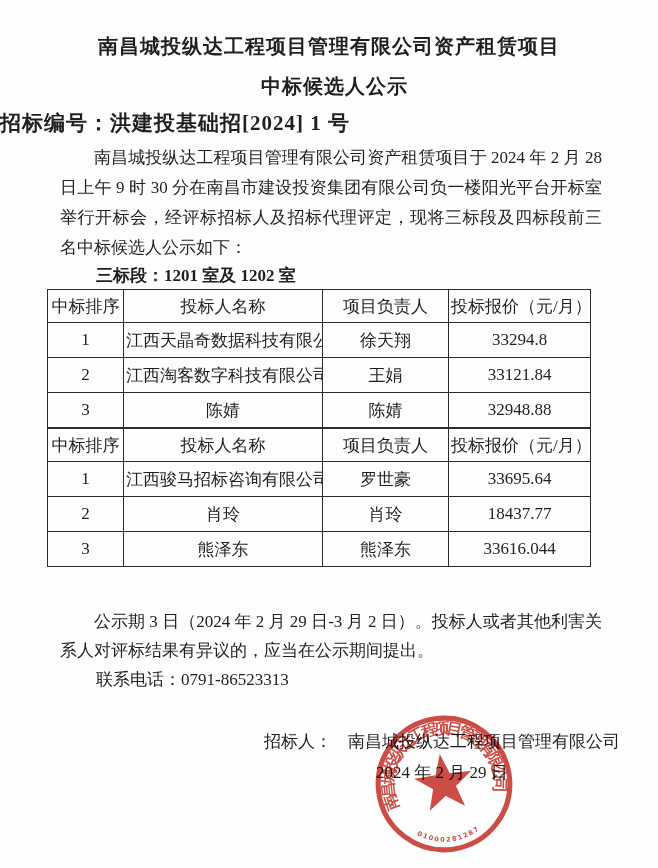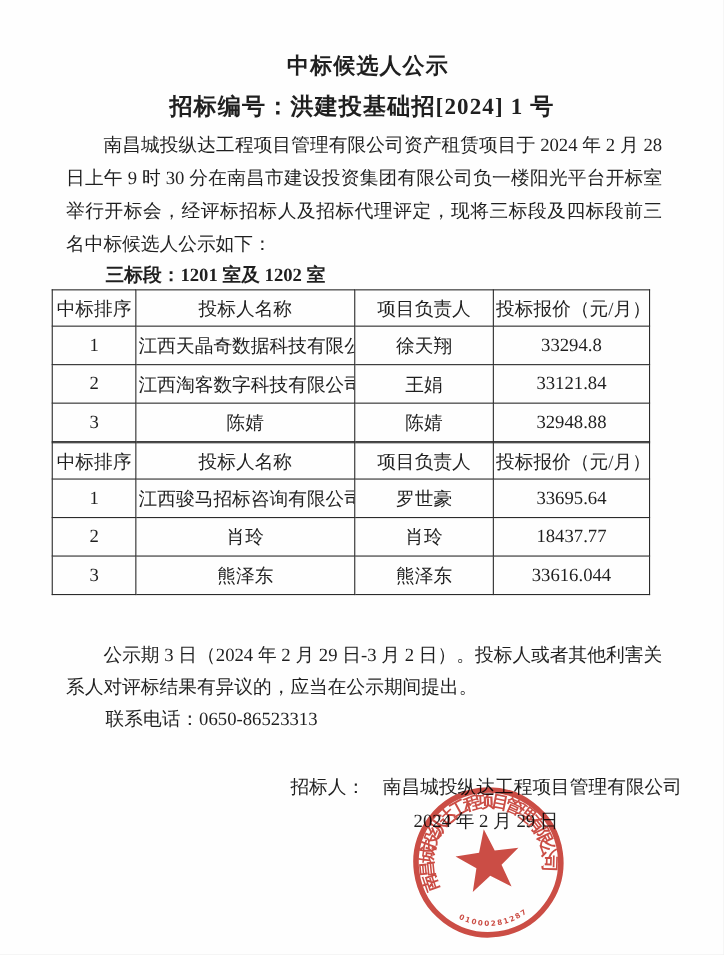--- a/index.html
+++ b/index.html
@@ -18,21 +18,20 @@
   .title-line {
     text-align: center;
     font-size: 20px;
     font-weight: 700;
     line-height: 26px;
     letter-spacing: 1px;
   }
   .title-line2 { margin-top: 14px; padding-left: 11px; }
   .bid-number {
     margin-top: 10px;
-    text-align: center;
     font-size: 21px;
     font-weight: 700;
     line-height: 28px;
     letter-spacing: 1px;
   }
   .intro {
     margin: 6px 56px 0 60px;
     font-size: 17px;
     line-height: 30px;
     text-align: justify;
@@ -101,20 +100,21 @@
     opacity: 0.88;
     mix-blend-mode: multiply;
     pointer-events: none;
   }
 </style>
 </head>
 <body>
 
 <div class="page">
 
+  <div class="title-line">南昌城投纵达工程项目管理有限公司资产租赁项目</div>
   <div class="title-line title-line2">中标候选人公示</div>
   <div class="bid-number">招标编号：洪建投基础招[2024] 1 号</div>
 
   <p class="intro">南昌城投纵达工程项目管理有限公司资产租赁项目于 2024 年 2 月 28 日上午 9 时 30 分在南昌市建设投资集团有限公司负一楼阳光平台开标室举行开标会，经评标招标人及招标代理评定，现将三标段及四标段前三名中标候选人公示如下：</p>
 
   <div class="section-heading">三标段：1201 室及 1202 室</div>
   <table class="bid-table">
     <colgroup>
         <col class="col-rank">
         <col class="col-bidder">
@@ -183,21 +183,21 @@
         <td>3</td>
         <td>熊泽东</td>
         <td>熊泽东</td>
         <td>33616.044</td>
       </tr>
     </tbody>
   </table>
 
   <p class="publicity">公示期 3 日（2024 年 2 月 29 日-3 月 2 日）。投标人或者其他利害关系人对评标结果有异议的，应当在公示期间提出。</p>
 
-  <div class="contact">联系电话：0650-86523313</div>
+  <div class="contact">联系电话：0791-86523313</div>
 
   <div class="sign-line">
     <span>招标人：</span><span class="sign-company">南昌城投纵达工程项目管理有限公司</span>
   </div>
   <div class="date-line">2024 年 2 月 29 日</div>
 
   <svg class="seal" viewBox="0 0 162 166" xmlns="http://www.w3.org/2000/svg">
     <defs>
       <path id="ringPath" d="M 34 100.1 A 50 50 0 1 1 128 100.1" fill="none"></path>
       <path id="serialPath" d="M 45.9 127.9 A 57 57 0 0 0 116.1 127.9" fill="none"></path>

